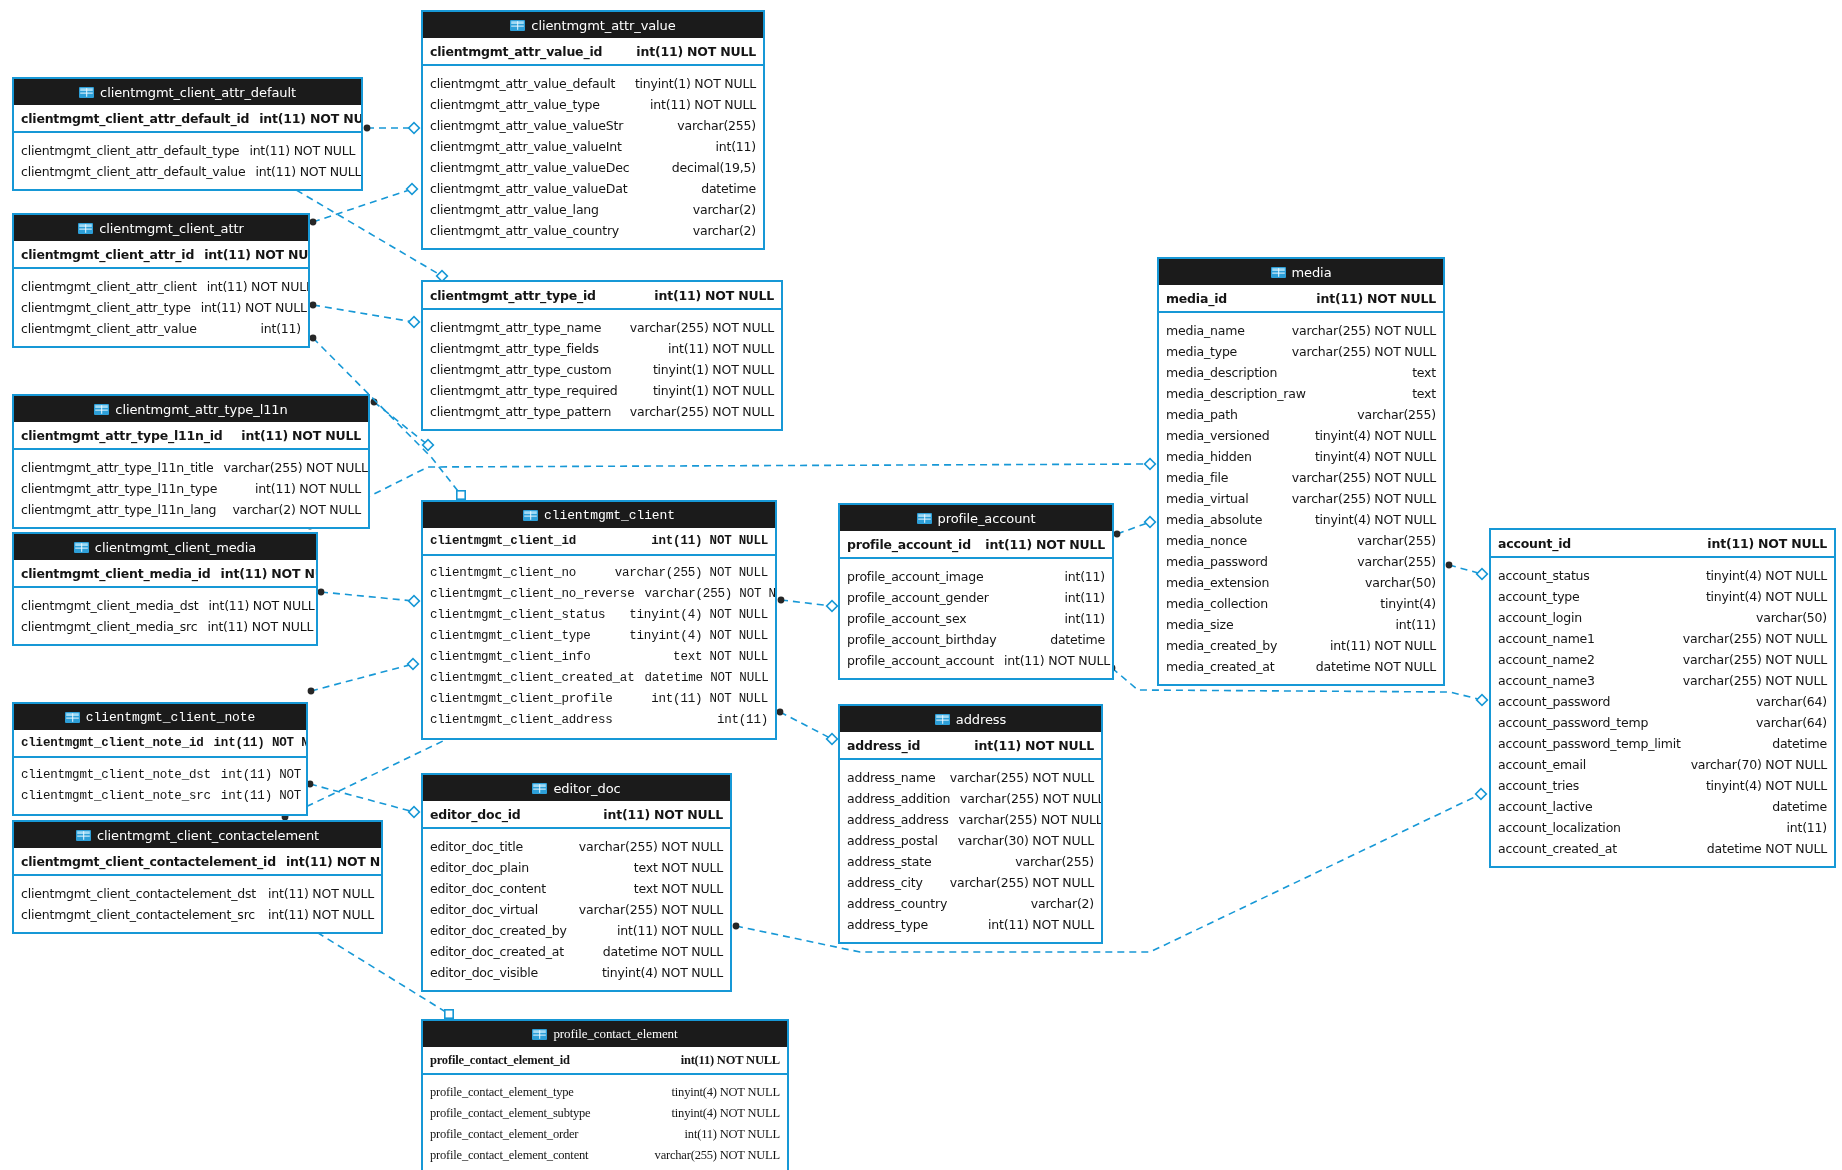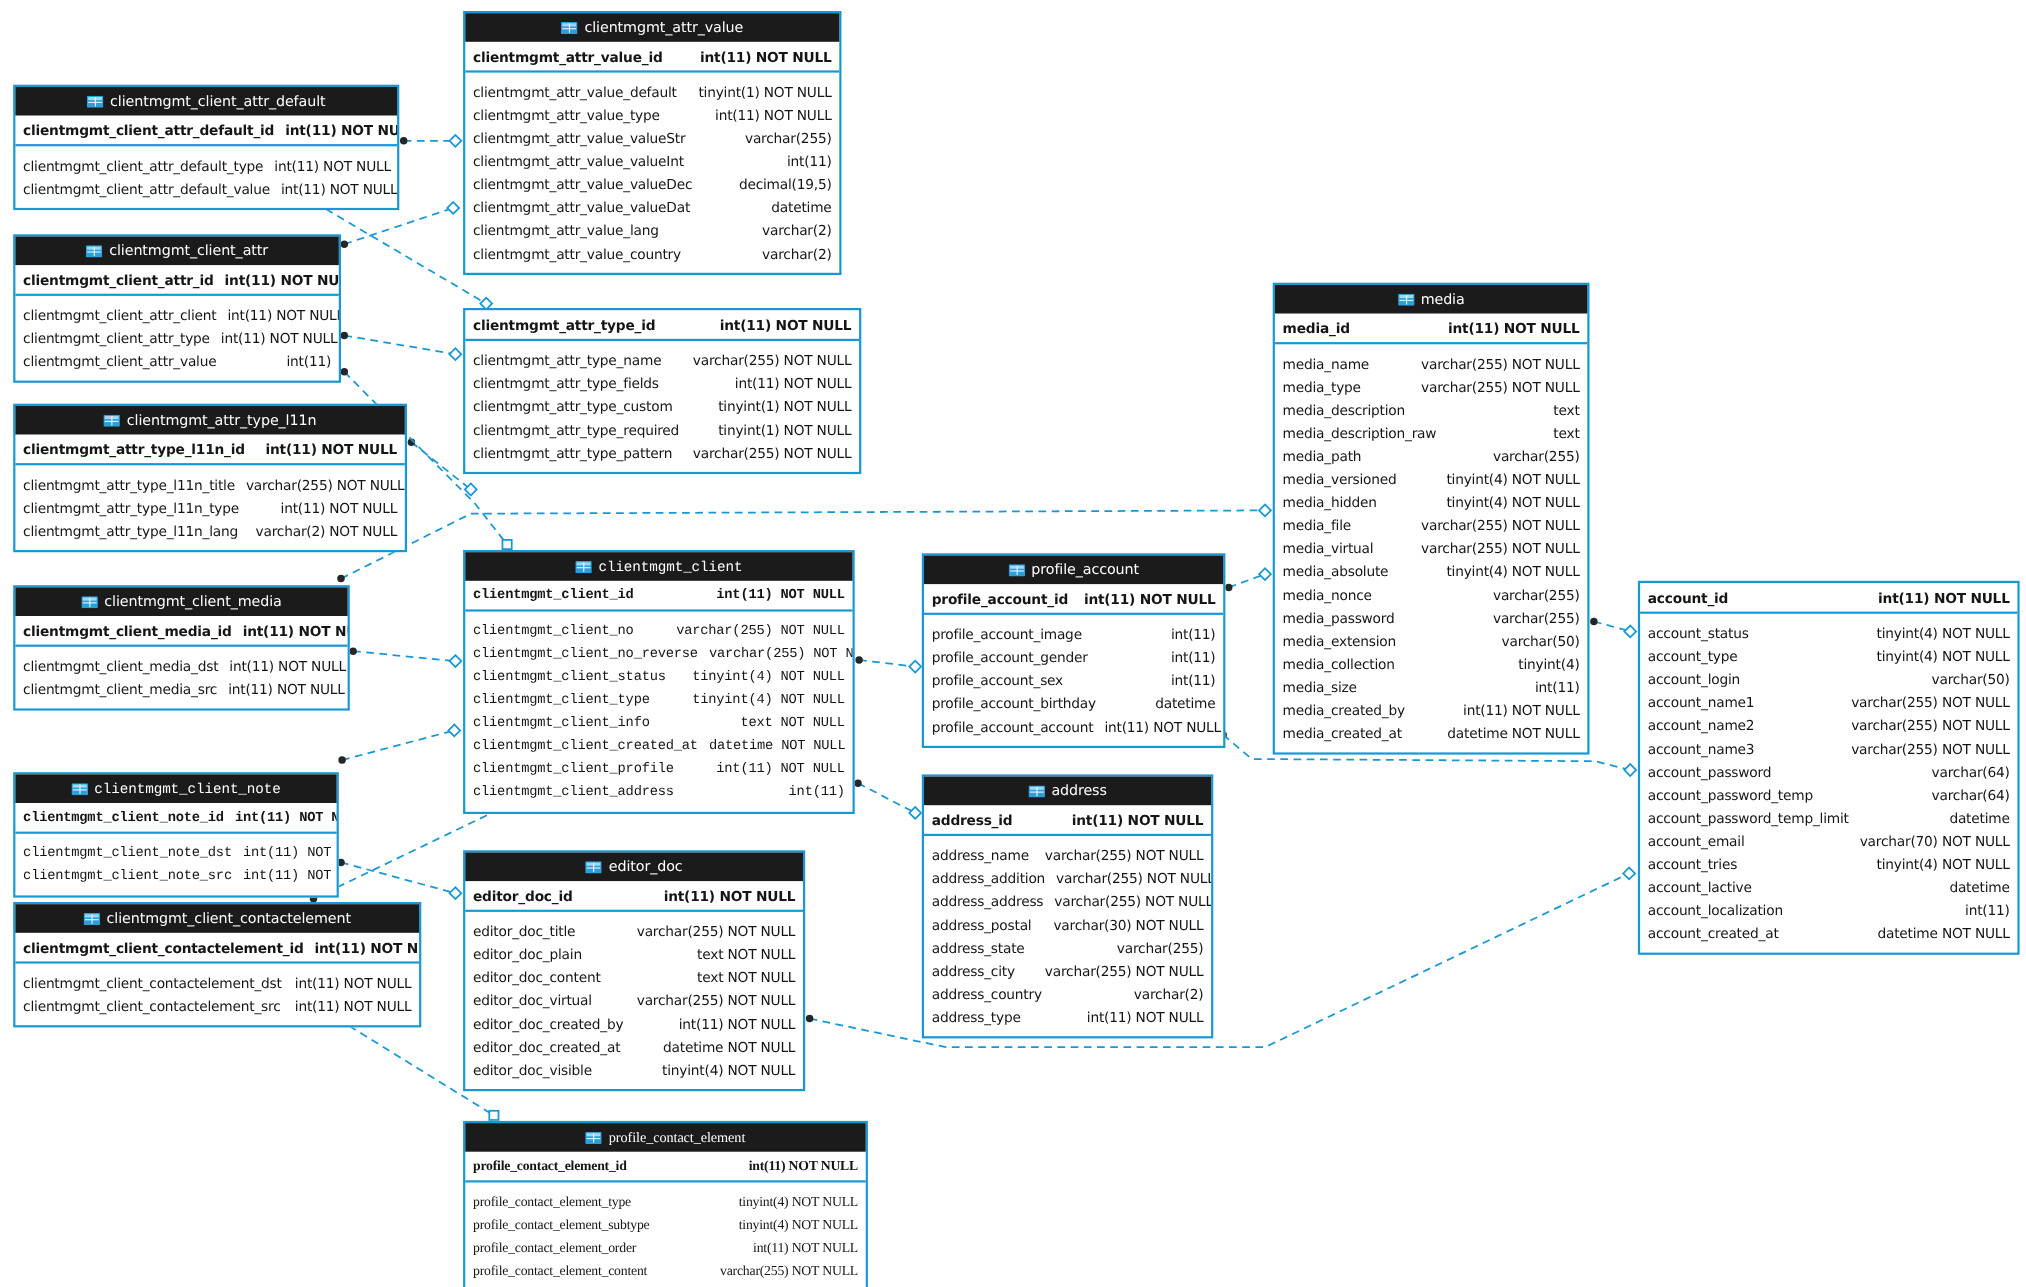--- a/index.html
+++ b/index.html
@@ -240,21 +240,21 @@
           <span class="cname">clientmgmt_client_attr_type</span>
           <span class="ctype">int(11) NOT NULL</span>
         </div>
         <div class="row">
           <span class="cname">clientmgmt_client_attr_value</span>
           <span class="ctype">int(11)</span>
         </div>
       </div>
   </div>
 
-  <div class="tbl" style="left: 12px; top: 367px; width: 358px;">
+  <div class="tbl" style="left: 12px; top: 394px; width: 358px;">
     <div class="hdr">
       <span class="tbl-icon">
         <svg width="15" height="11" viewBox="0 0 15 11" aria-hidden="true">
           <rect x="0" y="0" width="15" height="11" rx="1" fill="#2d9fd8"></rect>
           <rect x="1.2" y="1.2" width="12.6" height="2.8" fill="#9fd9f4"></rect>
           <rect x="1.2" y="5.6" width="12.6" height="1" fill="#e9f7ff"></rect>
           <rect x="7.2" y="1.2" width="1" height="8.6" fill="#e9f7ff"></rect>
         </svg>
       </span>
       <span class="tname">clientmgmt_attr_type_l11n</span>

